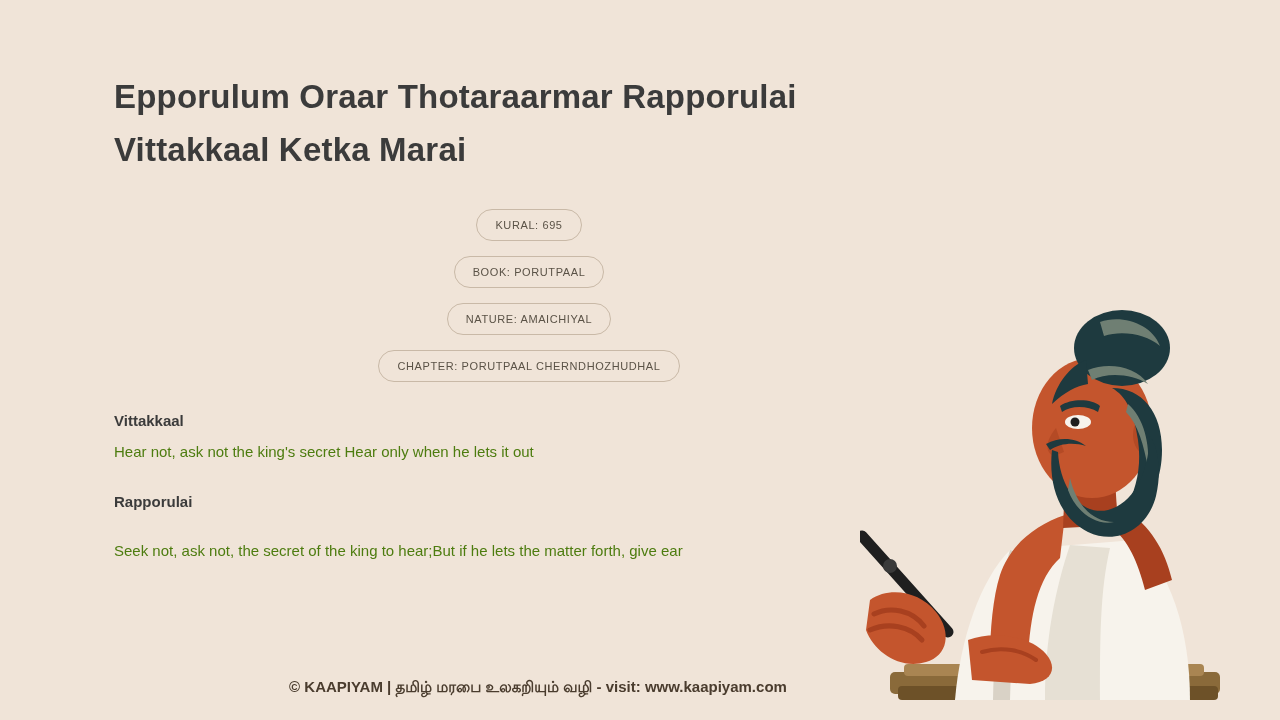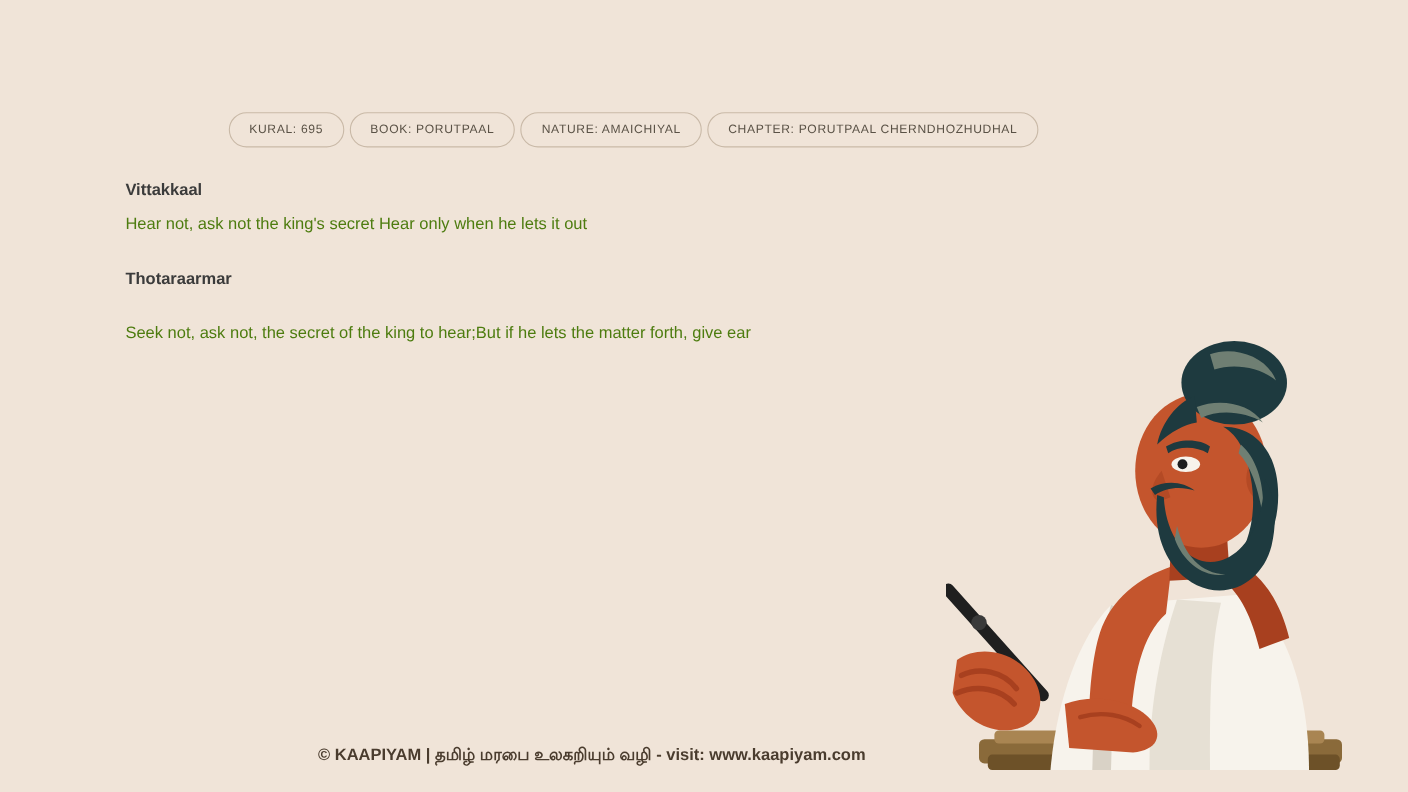--- a/index.html
+++ b/index.html
@@ -32,23 +32,23 @@
     font-size: 33px;
     font-weight: bold;
     color: #3b3b3b;
     line-height: 1.62;
     letter-spacing: 0.2px;
     margin: 0;
   }
 
   .tags {
     display: flex;
-    flex-direction: row;
+    flex-direction: column;
     align-items: center;
-    gap: 5px;
+    gap: 15px;
     margin-top: 32px;
     justify-content: flex-end;
   }
   .tag {
     border: 1px solid #c9b9a7;
     border-radius: 18px;
     padding: 9px 18px;
     font-size: 11px;
     letter-spacing: 0.6px;
     color: #5a5246;
@@ -95,35 +95,36 @@
     pointer-events: none;
   }
 </style>
 </head>
 <body>
 
 <div class="page">
 
   <div class="content">
 
+    <h1 class="title">Epporulum Oraar Thotaraarmar Rapporulai Vittakkaal Ketka Marai</h1>
 
     <div class="tags">
       <span class="tag">KURAL: 695</span>
       <span class="tag">BOOK: PORUTPAAL</span>
       <span class="tag">NATURE: AMAICHIYAL</span>
       <span class="tag">CHAPTER: PORUTPAAL CHERNDHOZHUDHAL</span>
     </div>
 
     <div class="section">
       <div class="section-label">Vittakkaal</div>
       <p class="section-text">Hear not, ask not the king's secret Hear only when he lets it out</p>
     </div>
 
     <div class="section">
-      <div class="section-label">Thotaraarmar</div>
+      <div class="section-label">Rapporulai</div>
     </div>
 
     <div class="section">
       <p class="section-text">Seek not, ask not, the secret of the king to hear;But if he lets the matter forth, give ear</p>
     </div>
 
   </div>
 
   <svg class="illustration" viewBox="0 0 420 420" xmlns="http://www.w3.org/2000/svg">
 

